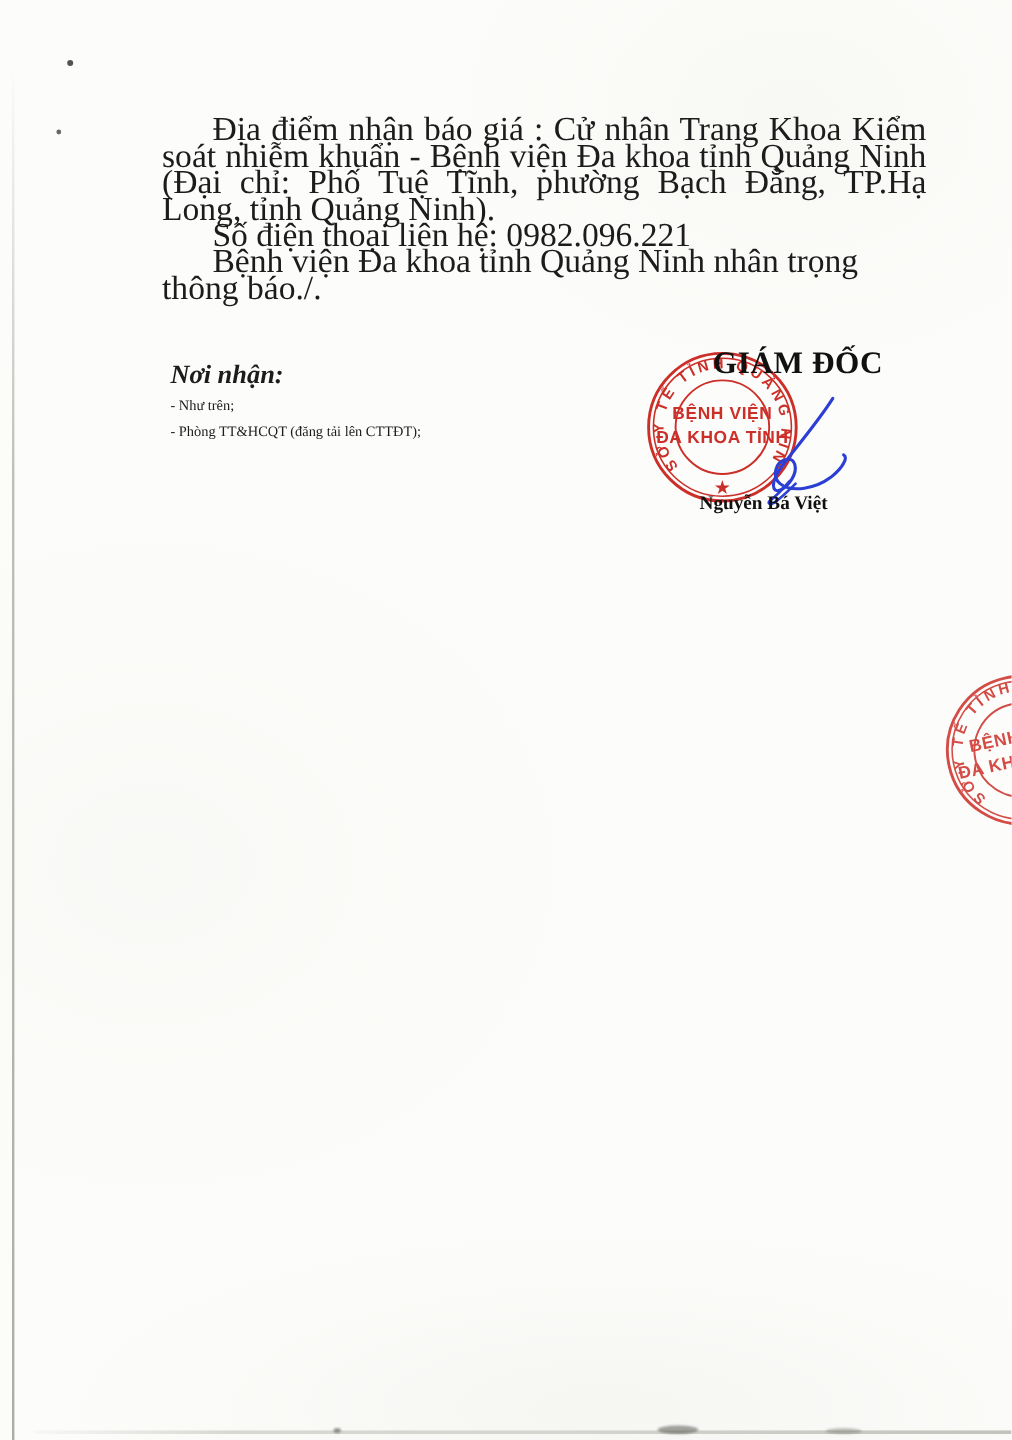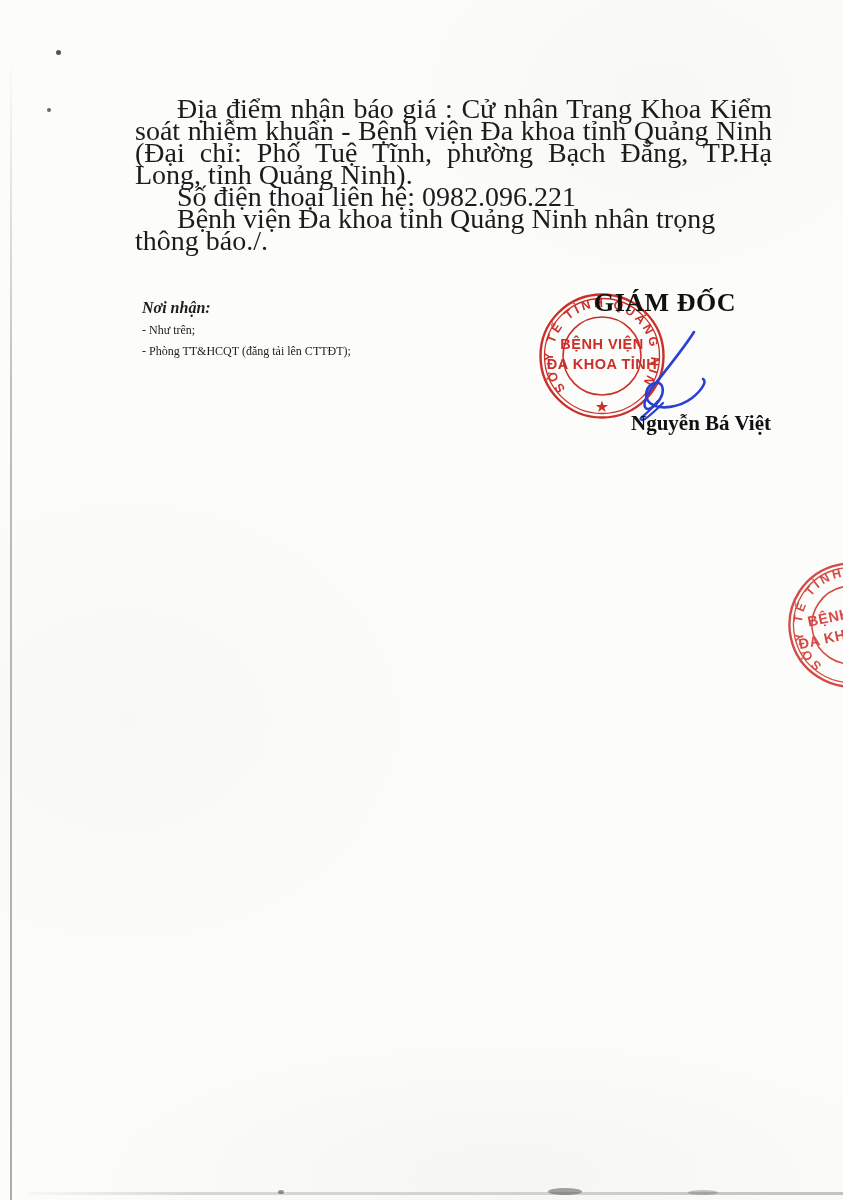--- a/index.html
+++ b/index.html
@@ -19,33 +19,33 @@
     position:absolute;left:135px;top:98px;width:637px;
     font-size:28px;color:#1c1c1c;line-height:22px;
   }
   .main-text p{margin:0;}
   .para-justified{text-align:justify;text-indent:42px;}
   .line-indent{text-indent:42px;}
   .recipients{
     position:absolute;left:142px;top:299px;width:360px;color:#1c1c1c;
   }
   .recipients-heading{
-    font-weight:bold;font-style:italic;font-size:16px;margin:0 0 3px 0;
+    font-weight:bold;font-style:italic;font-size:22px;margin:0 0 3px 0;
   }
   .recipients-list{font-size:12px;line-height:20.5px;}
   .recipients-list div{white-space:nowrap;}
   .director-title{
     position:absolute;left:594px;top:288px;
     font-size:26px;font-weight:bold;color:#111;letter-spacing:0.5px;
     z-index:4;white-space:nowrap;
   }
   .signer-name{
     position:absolute;left:583px;top:411px;
-    font-size:21px;font-weight:bold;color:#111;
-    z-index:4;white-space:nowrap;margin-left:48px;
+    font-size:16px;font-weight:bold;color:#111;
+    z-index:4;white-space:nowrap;
   }
   .stamp-svg{position:absolute;z-index:2;}
   #stamp-main{left:536px;top:290px;opacity:0.93;}
   #stamp-partial{left:785px;top:559px;opacity:0.8;transform:rotate(-12deg);}
   .stamp-ring-text{
     font-family:"Liberation Sans",sans-serif;font-weight:bold;font-size:12.5px;
     letter-spacing:3px;
   }
   .stamp-center-text{
     font-family:"Liberation Sans",sans-serif;font-weight:bold;font-size:14.5px;

